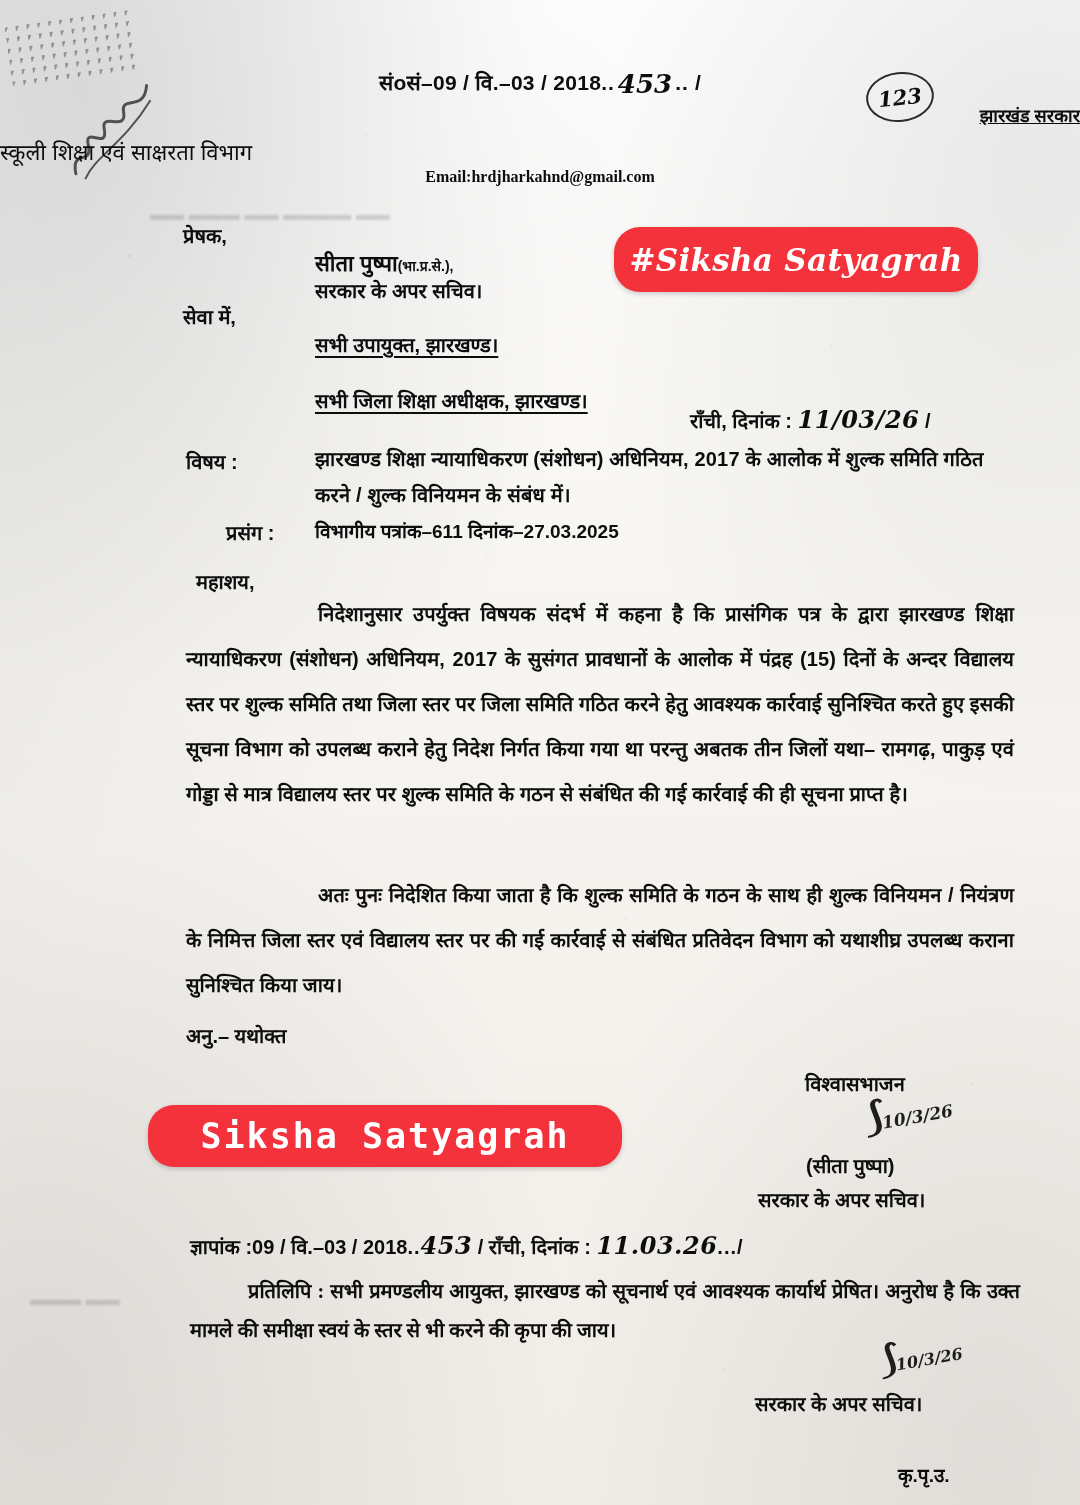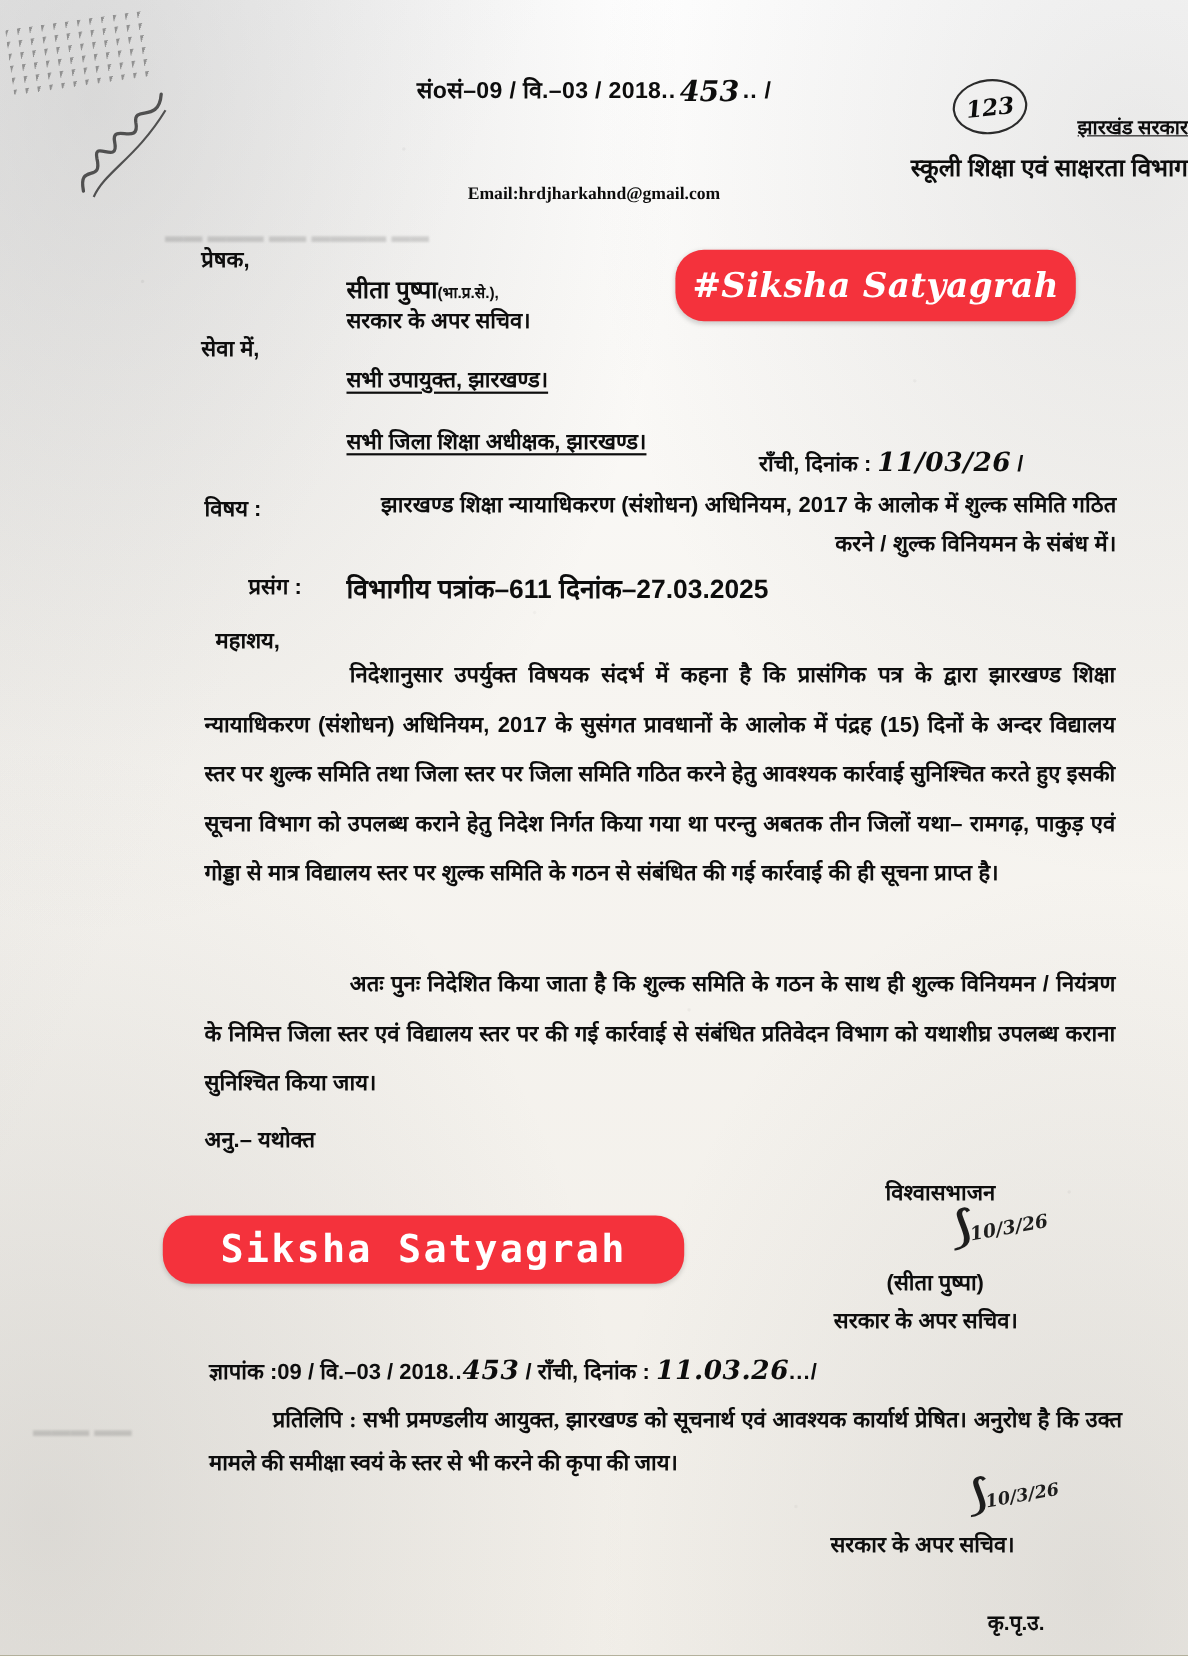--- a/index.html
+++ b/index.html
@@ -4,21 +4,21 @@
 <style>
   html, body {
     margin: 0;
     padding: 0;
     background: #6b6b6b;
   }
   .page {
     position: relative;
     width: 1080px;
     height: 1505px;
-    background: #fef9c3;
+    background: #22c55e;
     overflow: hidden;
     font-family: "Liberation Sans", sans-serif;
     color: #0d0d0d;
   }
   
   .paper-tint {
     position: absolute;
     inset: 0;
     background:
       radial-gradient(ellipse at 8% 6%, rgba(120,120,120,0.22), rgba(255,255,255,0) 38%),
@@ -73,24 +73,24 @@
   .gov-line {
     position: absolute;
     top: 103px; left: 0; right: 0;
     text-align: right;
     font-size: 18px;
     font-weight: 700;
     text-decoration: underline;
   }
   .dept-line {
     position: absolute;
-    top: 136px; left: 16px; right: 0;
-    text-align: right;
+    top: 136px; left: 0; right: 0;
+    text-align: left;
     font-size: 22px;
-    font-weight: 700;
+    font-weight: 400;
   }
   .email-line {
     position: absolute;
     top: 168px; left: 0; right: 0;
     text-align: center;
     font-size: 16px;
     font-weight: 700;
     font-family: "Liberation Serif", serif;
   }
 
@@ -159,26 +159,25 @@
   }
 
   .subject-text {
     position: absolute;
     left: 315px; top: 441px;
     width: 700px;
     font-size: 20px;
     font-weight: 700;
     line-height: 36px;
     letter-spacing: .2px;
-    text-align: right;
   }
   .reference-text {
     position: absolute;
     left: 315px; top: 518px;
-    font-size: 24px;
+    font-size: 19px;
     font-weight: 700;
   }
 
   .salutation { position: absolute; left: 196px; top: 568px; font-size: 20px; font-weight: 700; }
 
   .para {
     position: absolute;
     left: 186px;
     width: 828px;
     font-size: 20px;

